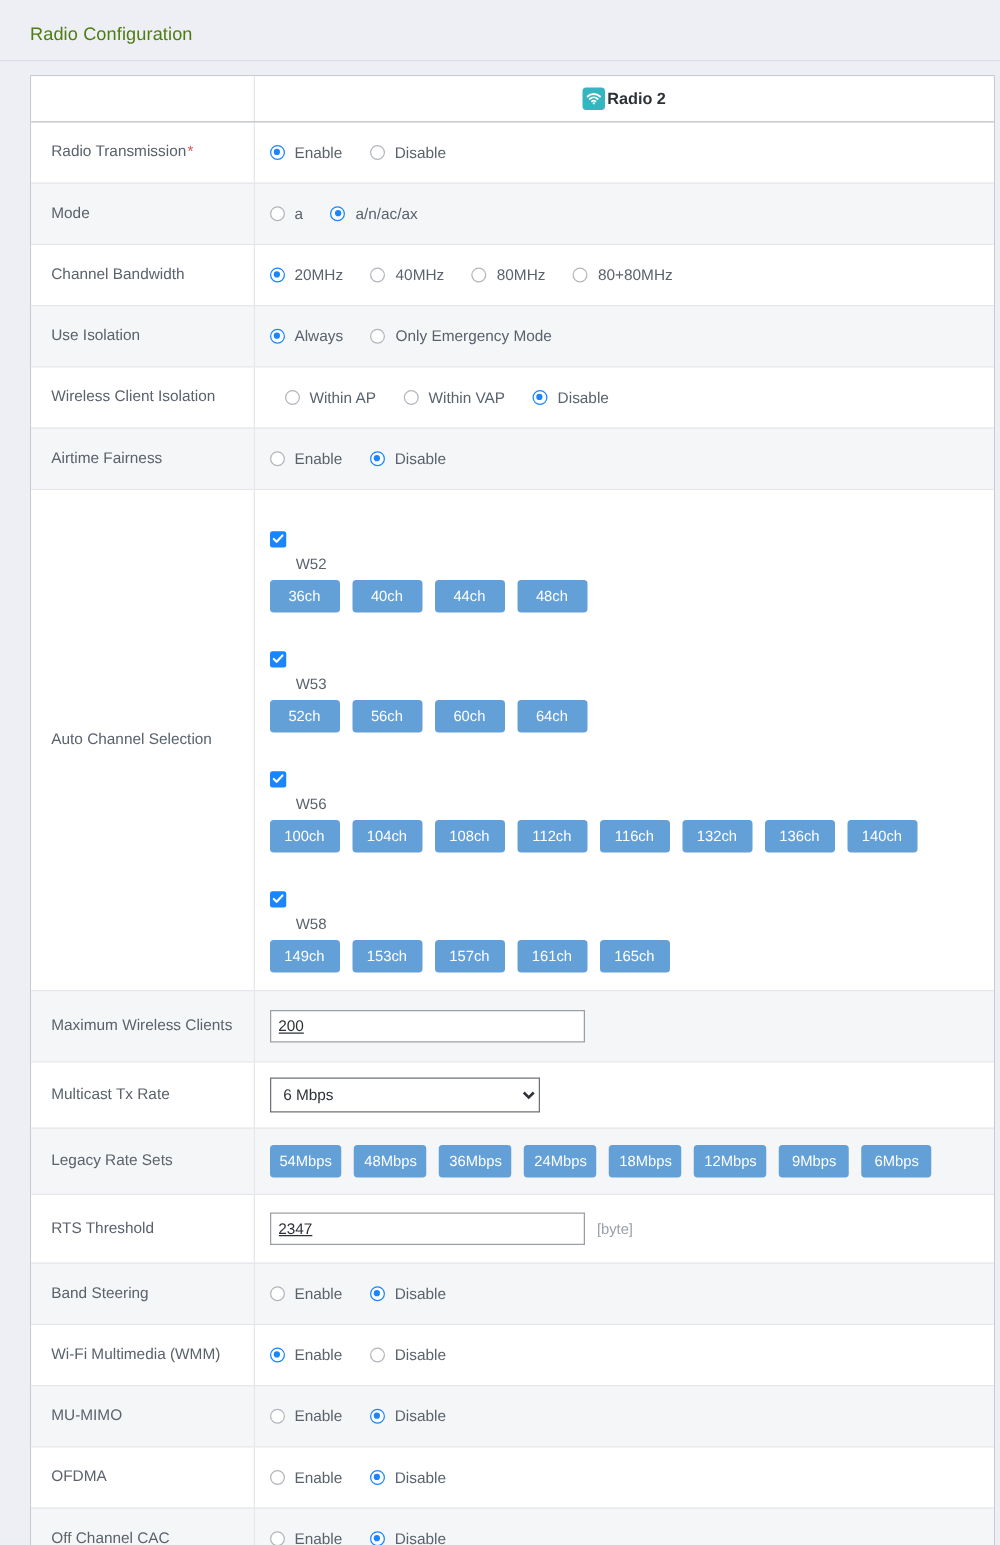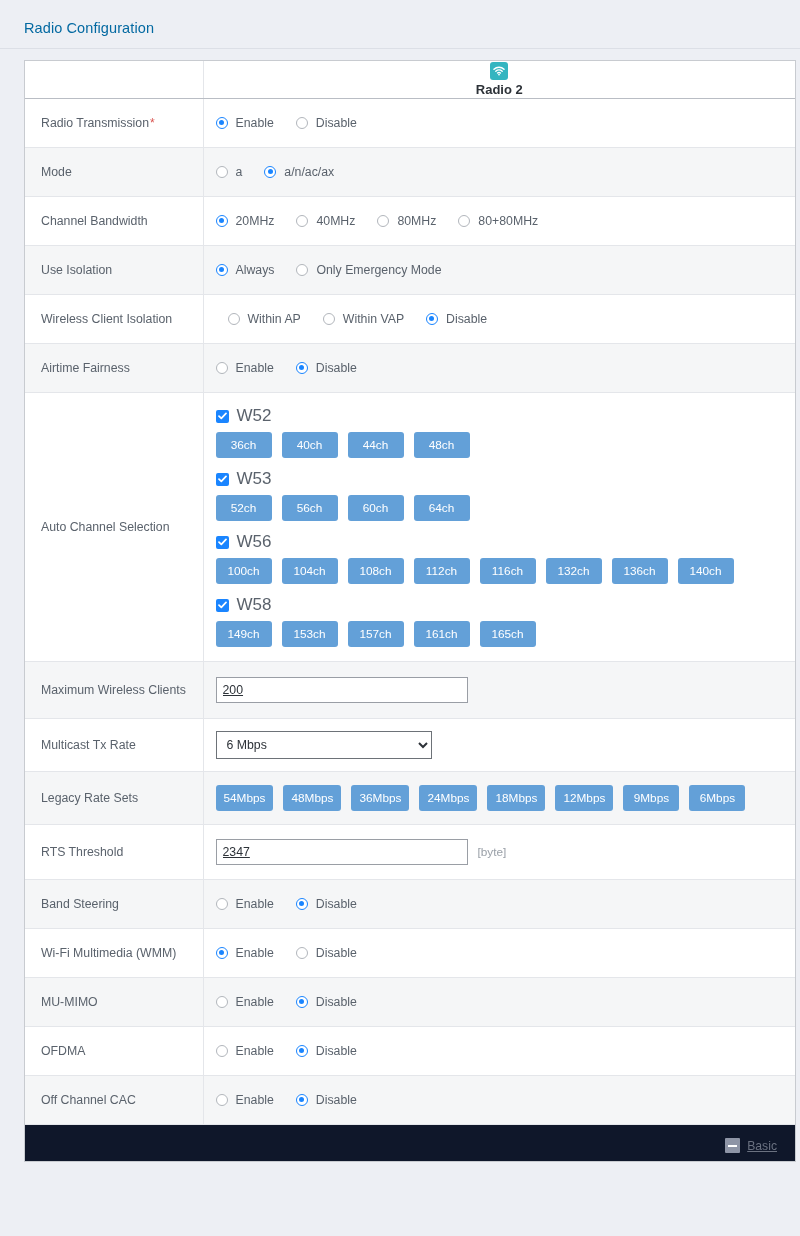--- a/index.html
+++ b/index.html
@@ -9,21 +9,21 @@
     background: #edeff4;
     font-family: "Liberation Sans", sans-serif;
     -webkit-font-smoothing: antialiased;
   }
   .page { width: 800px; height: 1236px; position: relative; overflow: hidden; }
 
   
   .page-header {
     padding: 20px 0 12px 24px;
     font-size: 14.5px;
-    color: #0369a1;
+    color: #4d7c0f;
     border-bottom: 1px solid #dcdfe6;
     margin: 0 0 0 0;
   }
   .page-header .title { letter-spacing: .1px; }
 
   
   .card {
     margin: 11px 4px 0 24px;
     width: 772px;
     border: 1px solid #c8cbd0;
@@ -35,21 +35,21 @@
   table.cfg tr:first-child td { border-top: none; }
 
   
   .hdr-blank { background: #fff; border-right: 1px solid #e4e6ea; height: 36px; }
   .hdr-radio {
     background: #fff; text-align: center; height: 36px;
     border-bottom: 1px solid #b9bdc4;
     font-size: 13px; font-weight: bold; color: #2d3238;
   }
   tr.hdr td.hdr-blank { border-bottom: 1px solid #b9bdc4; }
-  .radio-title { display: inline-flex; align-items: center; gap: 2px; flex-direction: column; }
+  .radio-title { display: inline-flex; align-items: center; gap: 2px; }
   .wifi-badge {
     width: 18px; height: 18px; border-radius: 3px; background: #34b5c0;
     display: inline-flex; align-items: center; justify-content: center;
   }
 
   
   td.lbl {
     padding: 0 8px 0 16px;
     font-size: 12.3px; color: #5a626c;
     border-right: 1px solid #e4e6ea;
@@ -78,21 +78,21 @@
 
   
   .chan-block { padding-top: 1px; }
   .grp-head { display: flex; align-items: center; margin: 0 0 6px 0; }
   .grp-head.second { margin-top: 11px; }
   .cb {
     width: 13px; height: 13px; border-radius: 2px; background: #1a85ff;
     display: inline-flex; align-items: center; justify-content: center;
     margin-right: 8px; flex: none;
   }
-  .grp-head .glabel { font-size: 17px; color: #5a626c; }
+  .grp-head .glabel { font-size: 12px; color: #5a626c; margin-top: 39px; }
   .btn-row { display: flex; flex-wrap: wrap; gap: 0 10px; }
   .chip {
     min-width: 56px; height: 26px; border-radius: 3px;
     background: #63a0d8; color: #fff; font-size: 11.8px;
     display: inline-flex; align-items: center; justify-content: center;
     padding: 0 8px; user-select: none;
   }
 
   
   input.txtbox {

